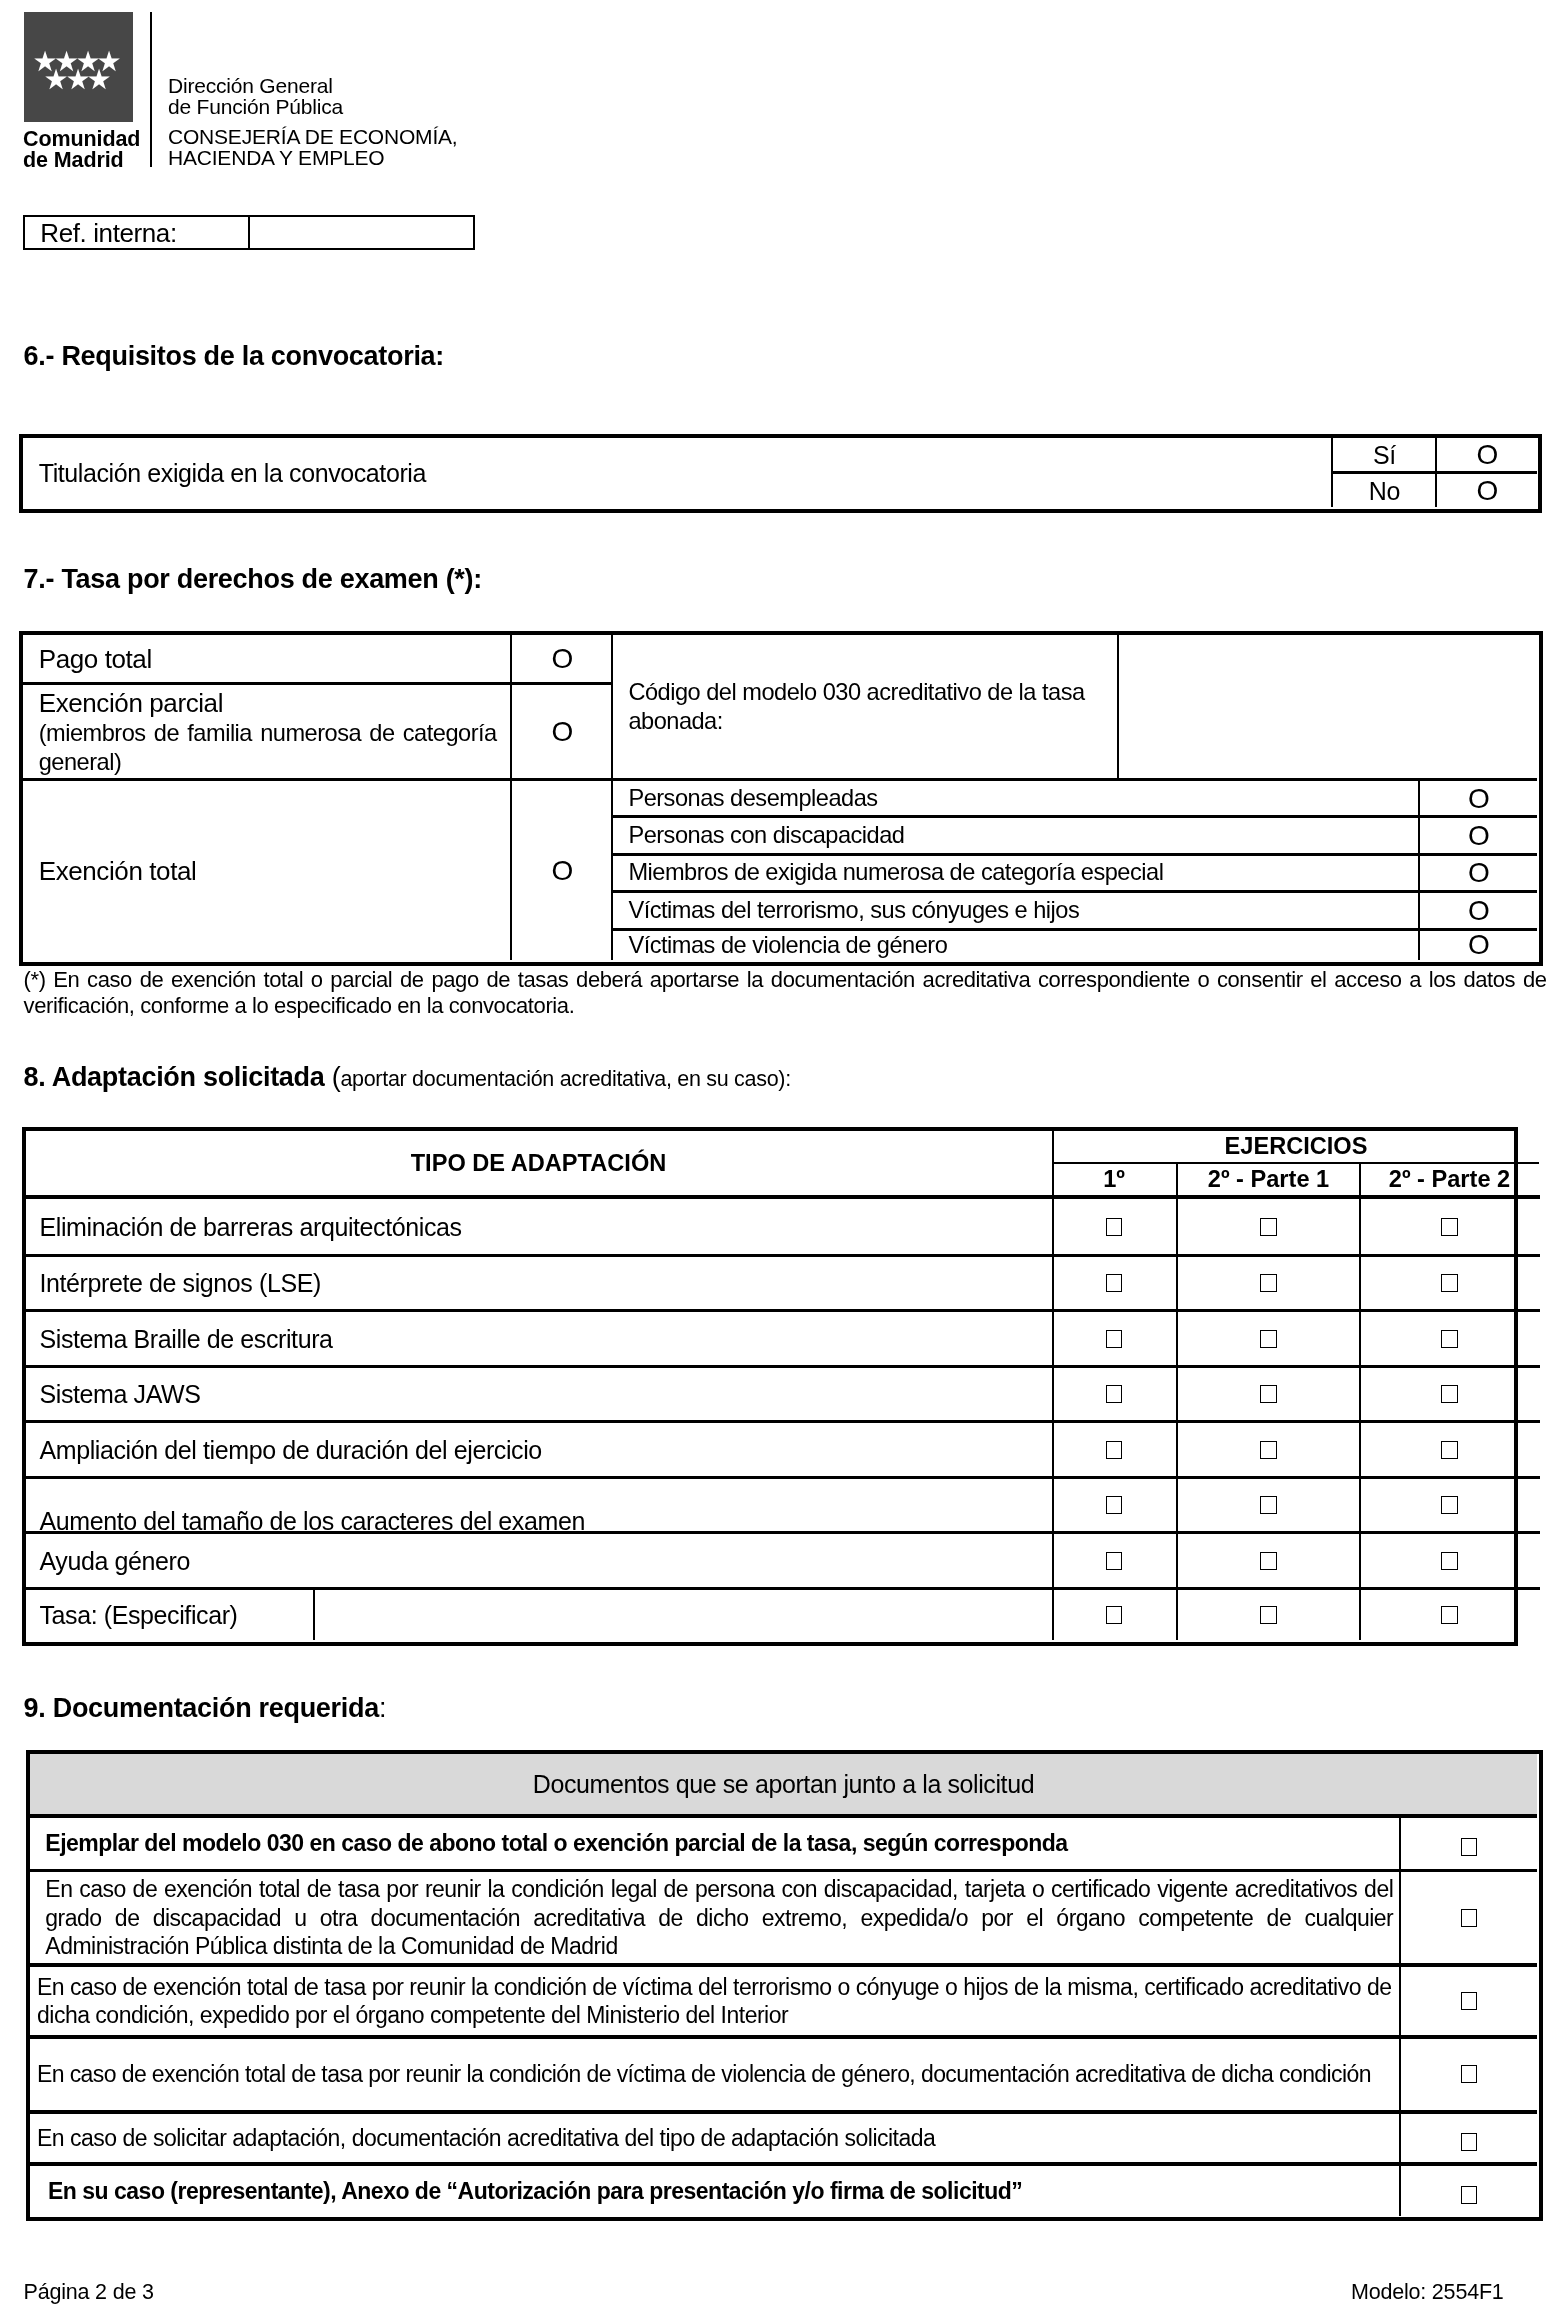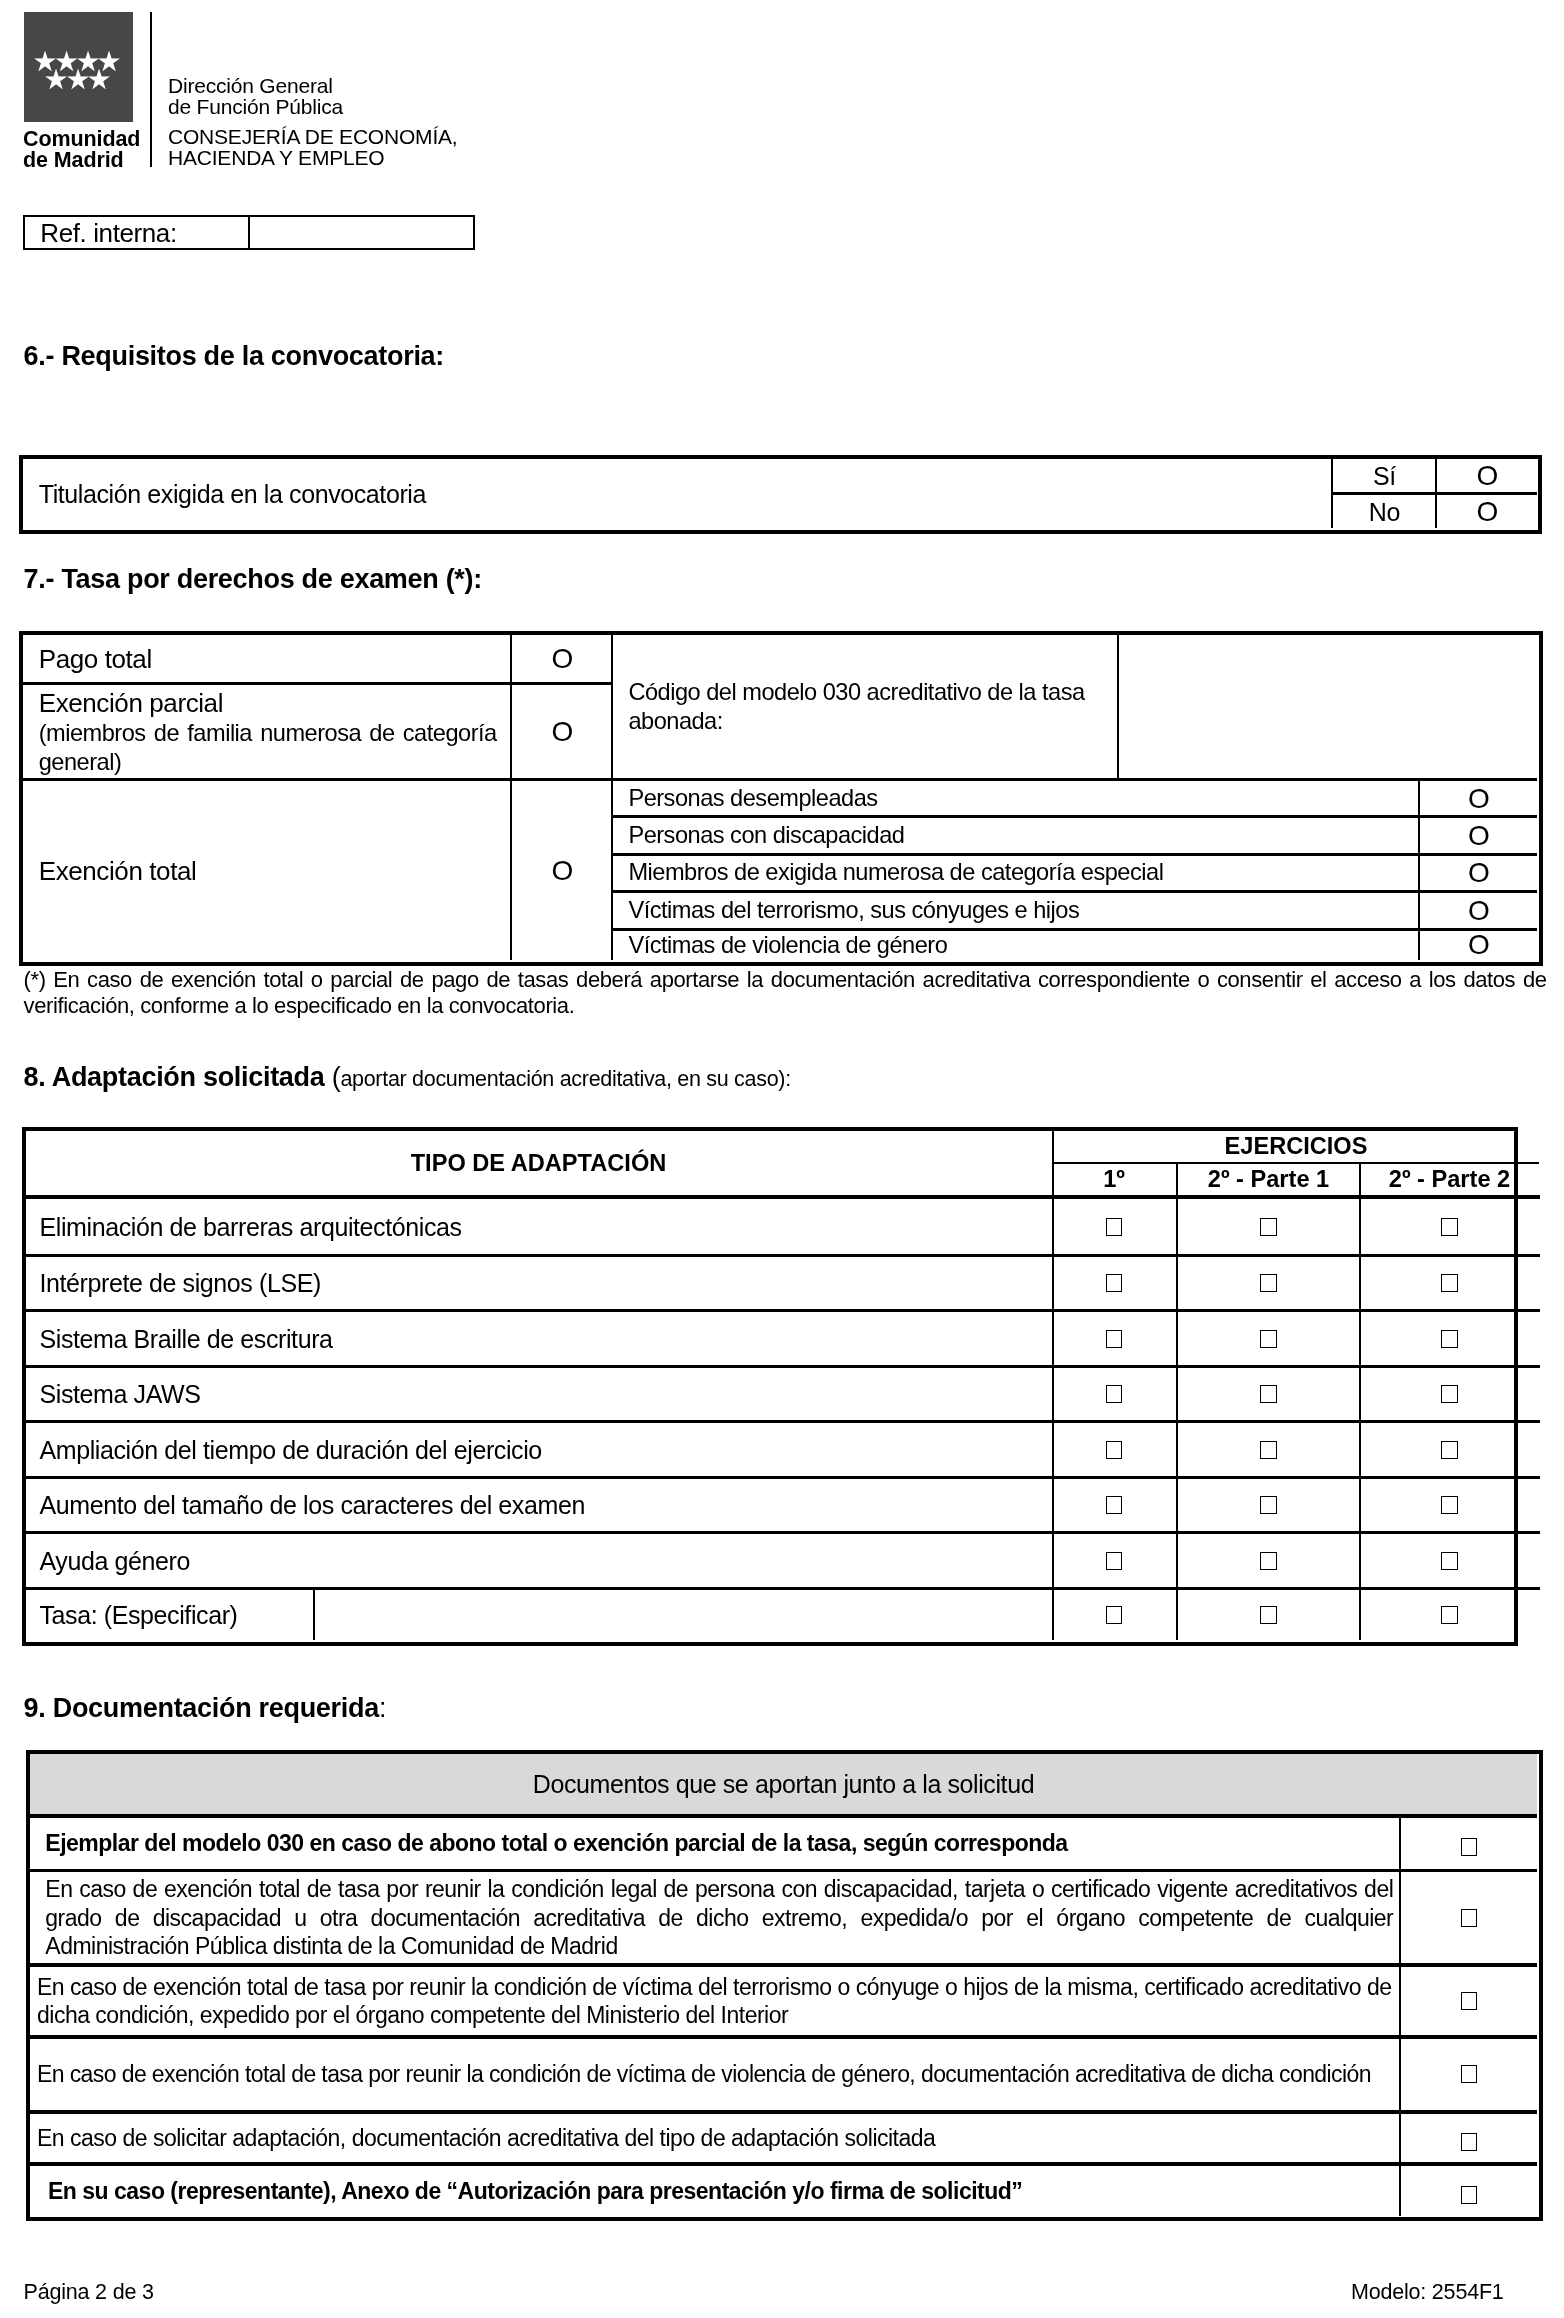--- a/index.html
+++ b/index.html
@@ -48,21 +48,21 @@
 <div class="abs hdr-txt" style="left:168px;top:96px;">de Función Pública</div>
 <div class="abs hdr-txt" style="left:168px;top:126px;">CONSEJERÍA DE ECONOMÍA,</div>
 <div class="abs hdr-txt" style="left:168px;top:147px;">HACIENDA Y EMPLEO</div>
 
 <div class="abs box" style="left:23px;top:215px;width:452px;height:35px;display:flex;">
   <div class="cell-txt rowflex" style="width:225px;padding-left:15.3px;box-sizing:border-box;border-right:2.1px solid #000;font-size:26px;">Ref. interna:</div>
   <div style="flex:1;"></div>
 </div>
 
 <div class="abs h-sec txt" style="left:23.6px;top:341px;">6.- Requisitos de la convocatoria:</div>
-<div class="abs thick" style="left:19.4px;top:434px;width:1523px;height:79px;margin-top:21px;">
+<div class="abs thick" style="left:19.4px;top:434px;width:1523px;height:79px;">
   <div class="abs cell-txt txt rowflex" style="left:15.3px;top:0;height:69px;">Titulación exigida en la convocatoria</div>
   <div class="abs vl" style="left:1308px;top:0;height:69px;"></div>
   <div class="abs vl" style="left:1412px;top:0;height:69px;"></div>
   <div class="abs hline" style="left:1308px;top:33px;width:206px;"></div>
   <div class="abs cell-txt center" style="left:1310px;top:0;width:102px;height:33px;">Sí</div>
   <div class="abs radio center" style="left:1414px;top:0;width:100px;height:33px;">O</div>
   <div class="abs cell-txt center" style="left:1310px;top:36px;width:102px;height:33px;">No</div>
   <div class="abs radio center" style="left:1414px;top:36px;width:100px;height:33px;">O</div>
 </div>
 
@@ -188,21 +188,21 @@
   <div class="abs center" style="left:1028px;top:292px;width:121px;height:53px;">
       <div class="chk"></div>
     </div>
   <div class="abs center" style="left:1152px;top:292px;width:182px;height:53px;">
       <div class="chk"></div>
     </div>
   <div class="abs center" style="left:1335px;top:292px;width:178px;height:53px;">
       <div class="chk"></div>
     </div>
 
-  <div class="abs cell-txt txt rowflex" style="left:14px;top:347px;height:53px;">Aumento del tamaño de los caracteres del examen</div>
+  <div class="abs cell-txt txt rowflex" style="left:14px;top:363px;height:53px;">Aumento del tamaño de los caracteres del examen</div>
   <div class="abs center" style="left:1028px;top:347px;width:121px;height:53px;">
       <div class="chk"></div>
     </div>
   <div class="abs center" style="left:1152px;top:347px;width:182px;height:53px;">
       <div class="chk"></div>
     </div>
   <div class="abs center" style="left:1335px;top:347px;width:178px;height:53px;">
       <div class="chk"></div>
     </div>
 

